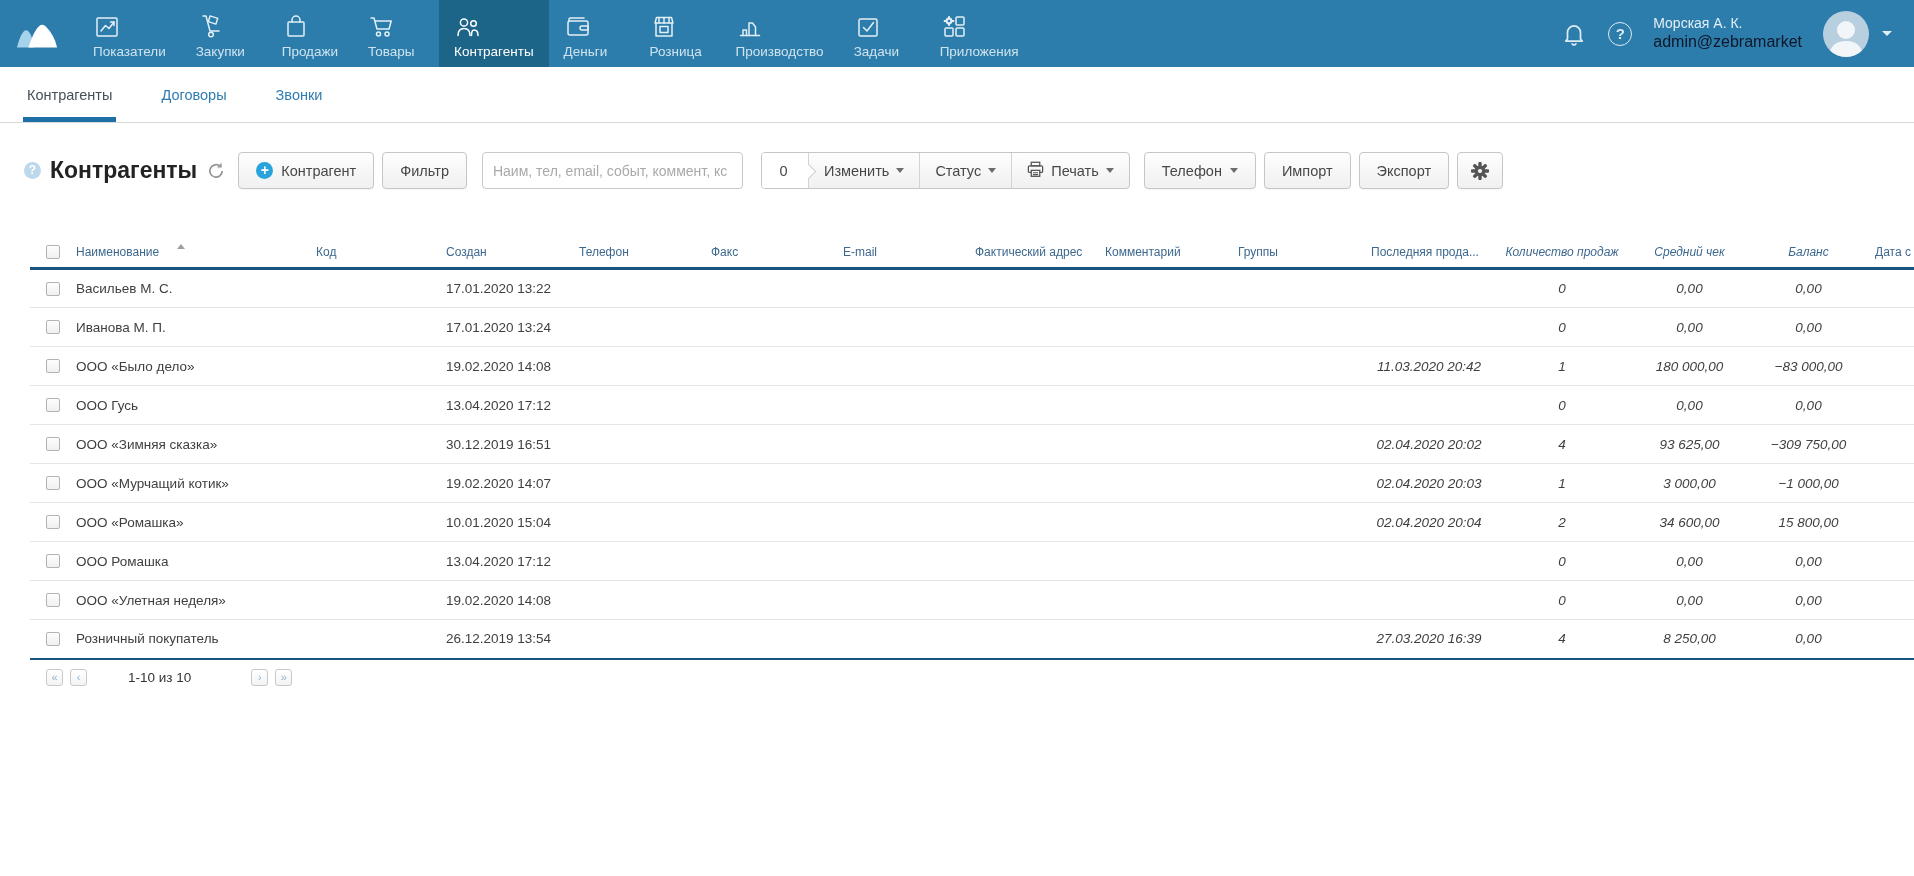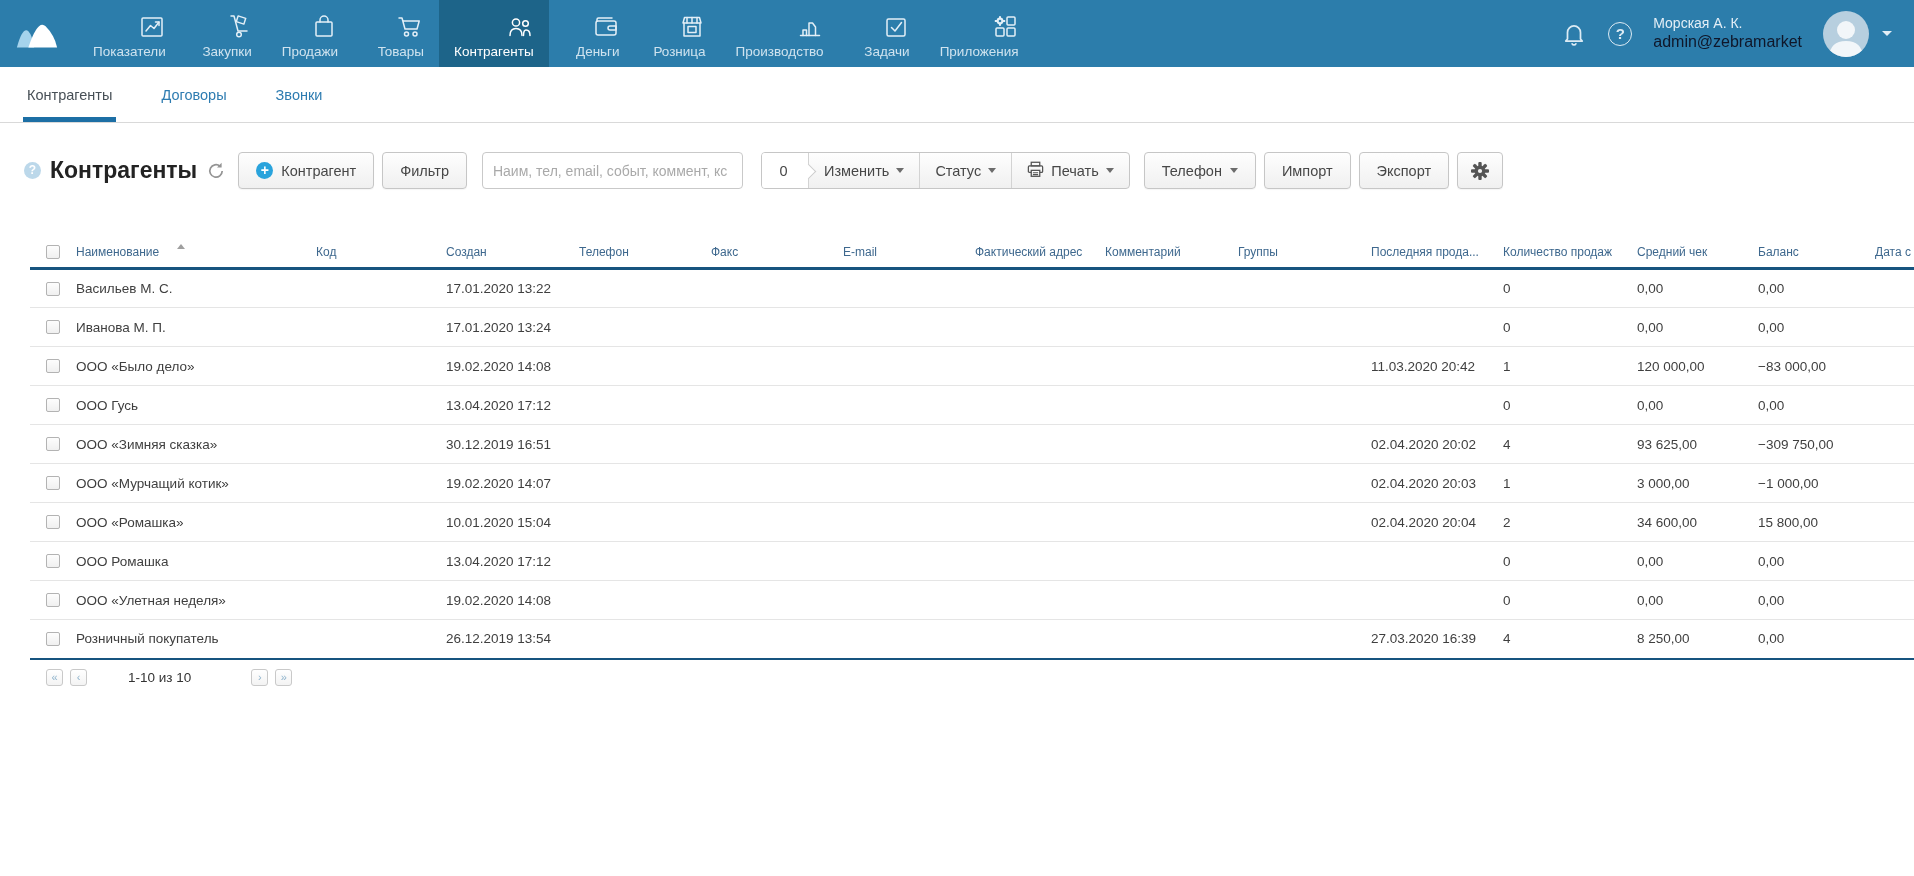--- a/index.html
+++ b/index.html
@@ -2,21 +2,21 @@
 <html lang="ru"><head>
 <meta charset="utf-8">
 <style>
   * { box-sizing: border-box; margin: 0; padding: 0; }
   html, body { width: 1914px; height: 876px; overflow: hidden; background: #fff;
     font-family: "Liberation Sans", "DejaVu Sans", sans-serif; }
 
   
   .topbar { height: 67px; background: #2c7dab; display: flex; align-items: stretch; }
   .logo { width: 50px; margin: 8px 14px 8px 14px; display: flex; align-items: center; cursor: pointer; }
-  .nav-item { display: flex; flex-direction: column; align-items: flex-end; justify-content: center;
+  .nav-item { display: flex; flex-direction: column; align-items: flex-start; justify-content: center;
     padding: 0 15px; color: #cfe3ef; cursor: pointer; min-width: 86px; }
   .nav-item .nav-ico { height: 32px; display: flex; align-items: flex-end; justify-content: center; }
   .nav-item .nav-label { font-size: 13.5px; margin-top: 3px; white-space: nowrap; }
   .nav-item.active { background: #1d6489; color: #fff; }
   .nav-ico svg { stroke: #e3eff7; fill: none; stroke-width: 1.5; stroke-linecap: round; stroke-linejoin: round; }
   .nav-item.active .nav-ico svg { stroke: #fff; }
   .topbar-right { margin-left: auto; display: flex; align-items: center; padding-right: 22px; gap: 21px; }
   .icon-btn { cursor: pointer; display: flex; align-items: center; }
   .help-circle { width: 24px; height: 24px; border: 1.6px solid #dcebf4; border-radius: 50%;
     color: #dcebf4; font-size: 15px; font-weight: bold; text-align: center; line-height: 21px; }
@@ -65,21 +65,21 @@
   .btn.icon-only { padding: 0 13px; }
   .btn .dd-gap { margin-left: 8px; }
 
   
   .table-wrap { margin: 50px 0 0 30px; width: 1884px; overflow: hidden; }
   table { border-collapse: collapse; table-layout: fixed; width: 1897px; }
   th { font-weight: normal; font-size: 12px; color: #3e688e; text-align: left; padding: 6px 8px 8px;
     border-bottom: 3px solid #17547f; white-space: nowrap; overflow: hidden; text-overflow: ellipsis; cursor: pointer; }
   td { font-size: 13.5px; color: #3f3f3f; height: 39px; padding: 0 8px; border-bottom: 1px solid #e5e5e5;
     white-space: nowrap; overflow: hidden; }
-  th.num, td.num { text-align: left; }
+  th.num, td.num { text-align: center; font-style: italic; }
   tbody tr:last-child td { border-bottom: 2px solid #17547f; }
   .c-check { width: 38px; padding: 0 0 0 16px; }
   th.c-check { padding: 6px 0 8px 16px; }
   .checkbox { width: 14px; height: 14px; border: 1px solid #b3b3b3; border-radius: 2px;
     background: linear-gradient(#fdfdfd, #f0f0f0); cursor: pointer; }
   .sort-asc { display: inline-block; width: 0; height: 0; border-left: 4px solid transparent;
     border-right: 4px solid transparent; border-bottom: 5px solid #9f9f9f; margin-left: 18px;
     position: relative; top: -7px; }
 
   
@@ -405,21 +405,21 @@
     <td></td>
     <td>19.02.2020 14:08</td>
     <td></td>
     <td></td>
     <td></td>
     <td></td>
     <td></td>
     <td></td>
     <td class="num">11.03.2020 20:42</td>
     <td class="num">1</td>
-    <td class="num">120 000,00</td>
+    <td class="num">180 000,00</td>
     <td class="num">−83 000,00</td>
     <td></td>
   </tr>
 
   <tr>
     <td class="c-check">
             <div class="checkbox"></div>
           </td>
     <td>ООО Гусь</td>
     <td></td>

